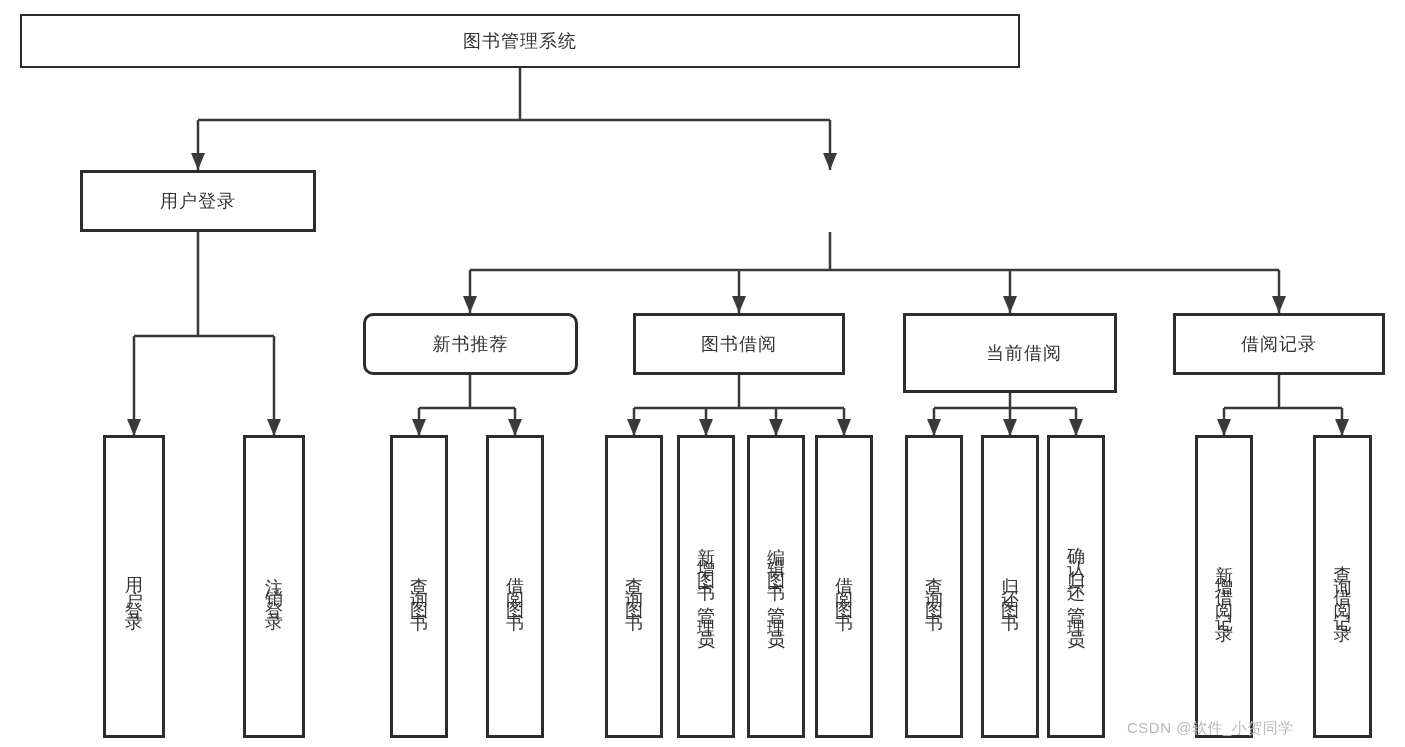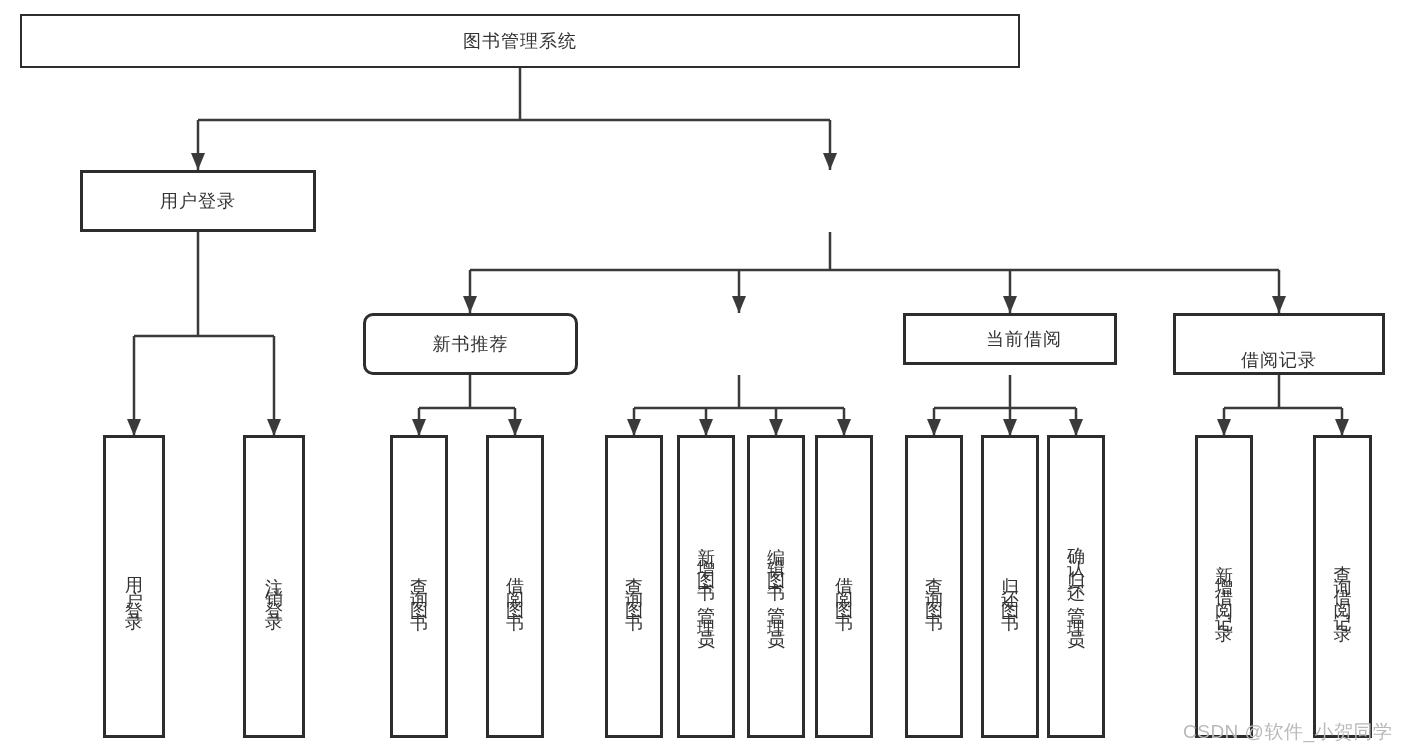--- a/index.html
+++ b/index.html
@@ -51,23 +51,23 @@
   .node.vbox .vtext {
     writing-mode: vertical-rl;
     text-orientation: mixed;
     letter-spacing: 12px;
     line-height: 1;
     white-space: nowrap;
   }
 
   .watermark {
     position: absolute;
-    left: 1183px;
+    left: 1127px;
     top: 719px;
-    font-size: 19px;
+    font-size: 15px;
     color: var(--watermark);
     z-index: 3;
     white-space: nowrap;
     letter-spacing: 0.5px;
   }
 </style>
 </head>
 <body>
 
 <div class="canvas">
@@ -131,24 +131,27 @@
     <span>图书管理系统</span>
   </div>
 
   <div class="node hbox" style="left:80px; top:170px; width:236px; height:62px;">
     <span>用户登录</span>
   </div>
 
   <div class="node hbox" style="left:363px; top:313px; width:215px; height:62px;border-radius:10px;">
     <span>新书推荐</span>
   </div>
-  <div class="node hbox" style="left:903px; top:313px; width:214px; height:52px;padding-left:28px;">
+  <div class="node hbox" style="left:633px; top:313px; width:212px; height:62px;">
+    <span>图书借阅</span>
+  </div>
+  <div class="node hbox" style="left:903px; top:313px; width:214px; height:80px;padding-left:28px;">
     <span>当前借阅</span>
   </div>
-  <div class="node hbox" style="left:1173px; top:313px; width:212px; height:62px;align-items:flex-end;">
+  <div class="node hbox" style="left:1173px; top:313px; width:212px; height:62px;">
     <span>借阅记录</span>
   </div>
 
   <div class="node vbox" style="left:103px; top:435px; width:62px; height:303px;">
     <span class="vtext">用户登录</span>
   </div>
   <div class="node vbox" style="left:243px; top:435px; width:62px; height:303px;">
     <span class="vtext">注销登录</span>
   </div>
 

